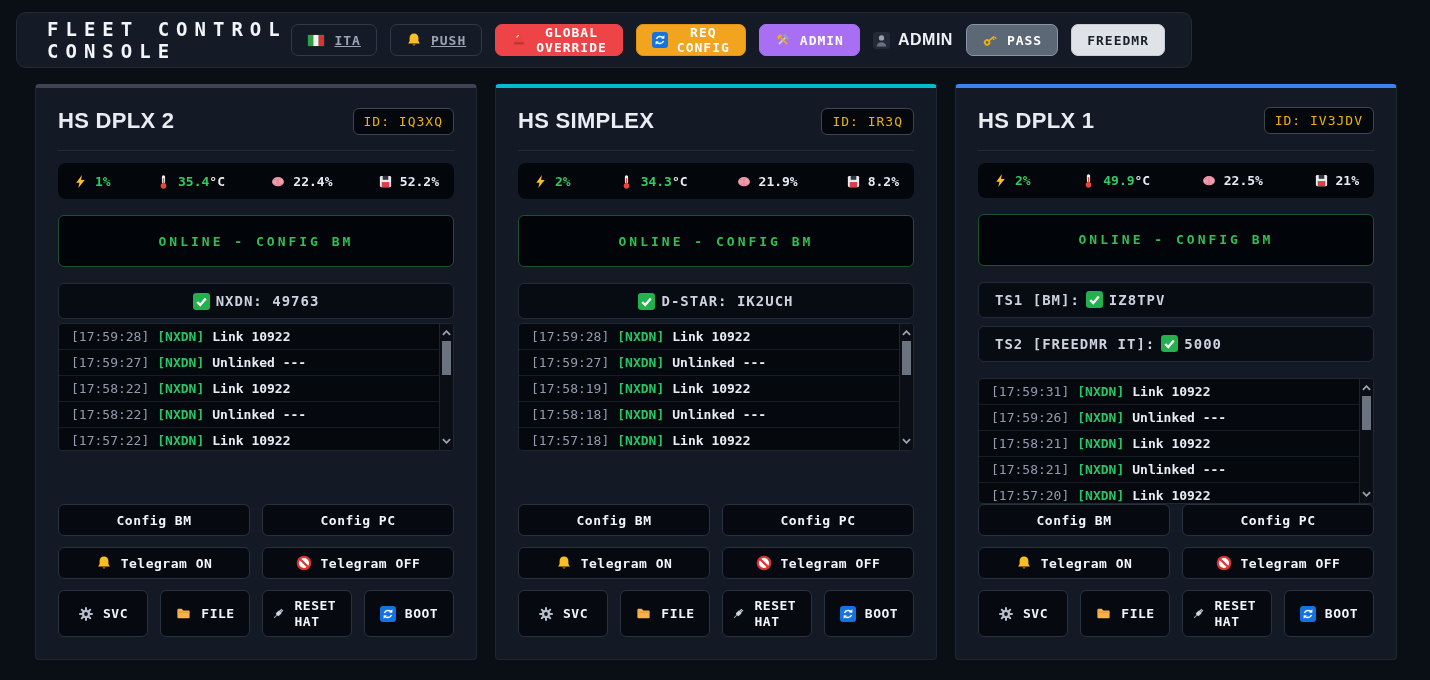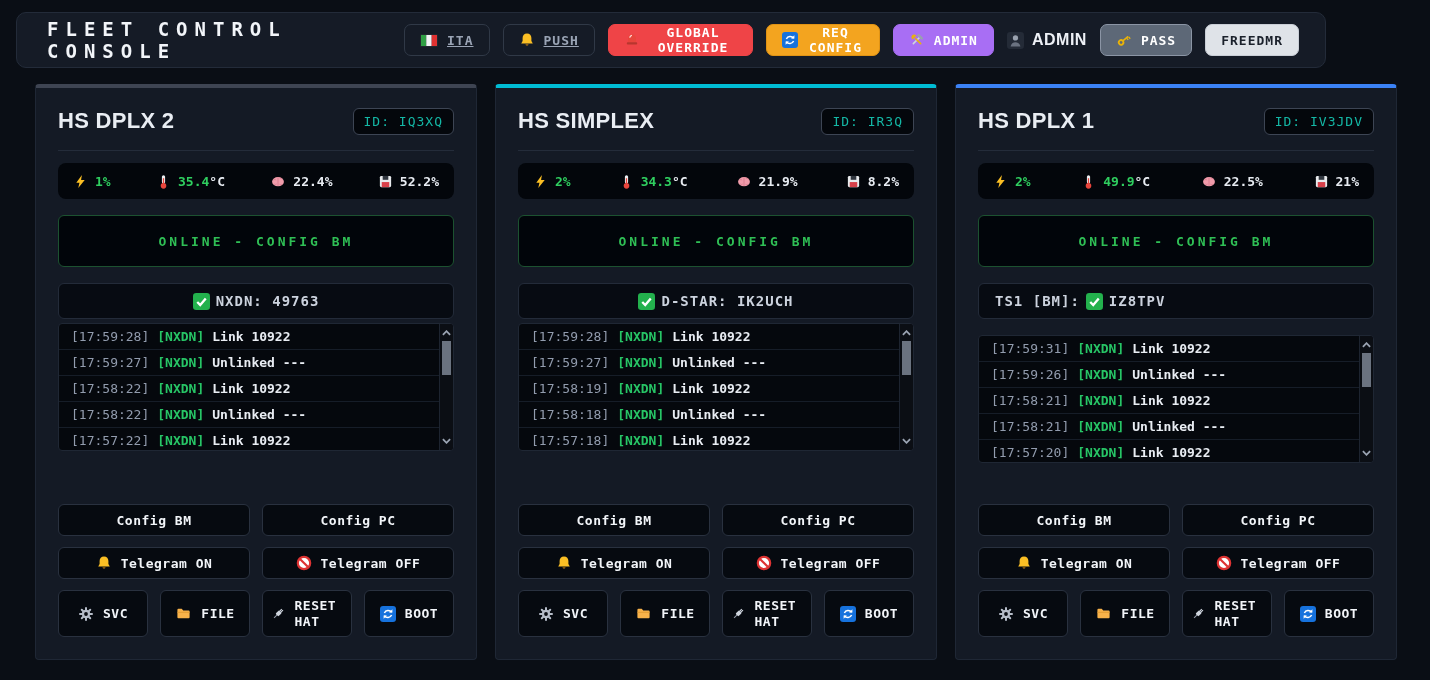--- a/index.html
+++ b/index.html
@@ -6,21 +6,21 @@
   html,body{margin:0;padding:0;}
   body{
     width:1430px;height:680px;overflow:hidden;position:relative;
     background:#0a0e15;
     font-family:"DejaVu Sans Mono","Liberation Mono",monospace;
   }
   .icon{display:inline-flex;flex:none;line-height:0;}
 
   
   .topbar{
-    position:absolute;left:16px;top:12px;width:1310px;height:56px;
+    position:absolute;left:16px;top:12px;width:1176px;height:56px;
     background:#151b26;border:1px solid #232b39;border-radius:10px;
     display:flex;align-items:center;padding:0 26px 0 30px;
   }
   .topbar-title{font-size:19px;font-weight:bold;letter-spacing:7px;color:#f2f5f9;}
   .topbar-actions{margin-left:auto;display:flex;align-items:center;gap:13px;}
   .tbtn{
     height:32px;border-radius:7px;display:flex;align-items:center;gap:9px;
     padding:0 15px;font-size:13px;font-weight:bold;letter-spacing:1px;cursor:pointer;
     font-family:inherit;
   }
@@ -36,21 +36,21 @@
   }
 
   
   .cards{position:absolute;left:35px;top:84px;width:1362px;height:576px;display:flex;gap:18px;}
   .card{
     flex:1;background:#141a25;border:1px solid #1f2735;border-top:4px solid #3e4452;
     border-radius:4px;padding:14px 22px 22px;display:flex;flex-direction:column;
   }
   .card-head{display:flex;align-items:center;justify-content:space-between;height:38px;}
   .card-title{font-family:"Liberation Sans",sans-serif;font-size:22px;font-weight:bold;color:#e9edf3;letter-spacing:.3px;}
-  .id-badge{font-size:13px;color:#14b8a6;background:#04070c;border:1px solid #3d4554;border-radius:6px;padding:5px 10px;letter-spacing:1px;}
+  .id-badge{font-size:13px;color:#eab308;background:#04070c;border:1px solid #3d4554;border-radius:6px;padding:5px 10px;letter-spacing:1px;}
   .card-sep{border:none;border-top:1px solid #242c3a;margin:10px 0 0;}
 
   .stats{margin-top:12px;height:36px;background:#03060b;border-radius:8px;display:flex;align-items:center;justify-content:space-between;padding:0 15px;}
   .stat{display:flex;align-items:center;gap:7px;font-size:13px;font-weight:bold;color:#e8ecf2;}
   .stat .green{color:#2fce5f;}
 
   .status-box{
     margin-top:16px;height:52px;background:#01050a;border:1px solid #1c5230;border-radius:6px;
     display:flex;align-items:center;justify-content:center;
     color:#2fbf55;font-size:13px;font-weight:bold;letter-spacing:3px;
@@ -609,20 +609,30 @@
       <div class="mode">
         <span class="mode-prefix">TS1 [BM]:</span>
         <span class="icon">
             <svg width="17" height="17" viewBox="0 0 16 16">
               <rect width="16" height="16" rx="3" fill="#23b14d"></rect>
               <path d="M4 8.5l2.8 2.8L12 5.2" stroke="#fff" stroke-width="2.2" fill="none"></path>
             </svg>
           </span>
         <span>IZ8TPV</span>
       </div>
+      <div class="mode">
+        <span class="mode-prefix">TS2 [FREEDMR IT]:</span>
+        <span class="icon">
+            <svg width="17" height="17" viewBox="0 0 16 16">
+              <rect width="16" height="16" rx="3" fill="#23b14d"></rect>
+              <path d="M4 8.5l2.8 2.8L12 5.2" stroke="#fff" stroke-width="2.2" fill="none"></path>
+            </svg>
+          </span>
+        <span>5000</span>
+      </div>
     </div>
     <div class="log">
       <div class="log-rows">
         <div class="log-row">
             <span class="log-time">[17:59:31]</span>
             <span class="log-tag">[NXDN]</span>
             <span class="log-msg">Link 10922</span>
           </div>
         <div class="log-row">
             <span class="log-time">[17:59:26]</span>

